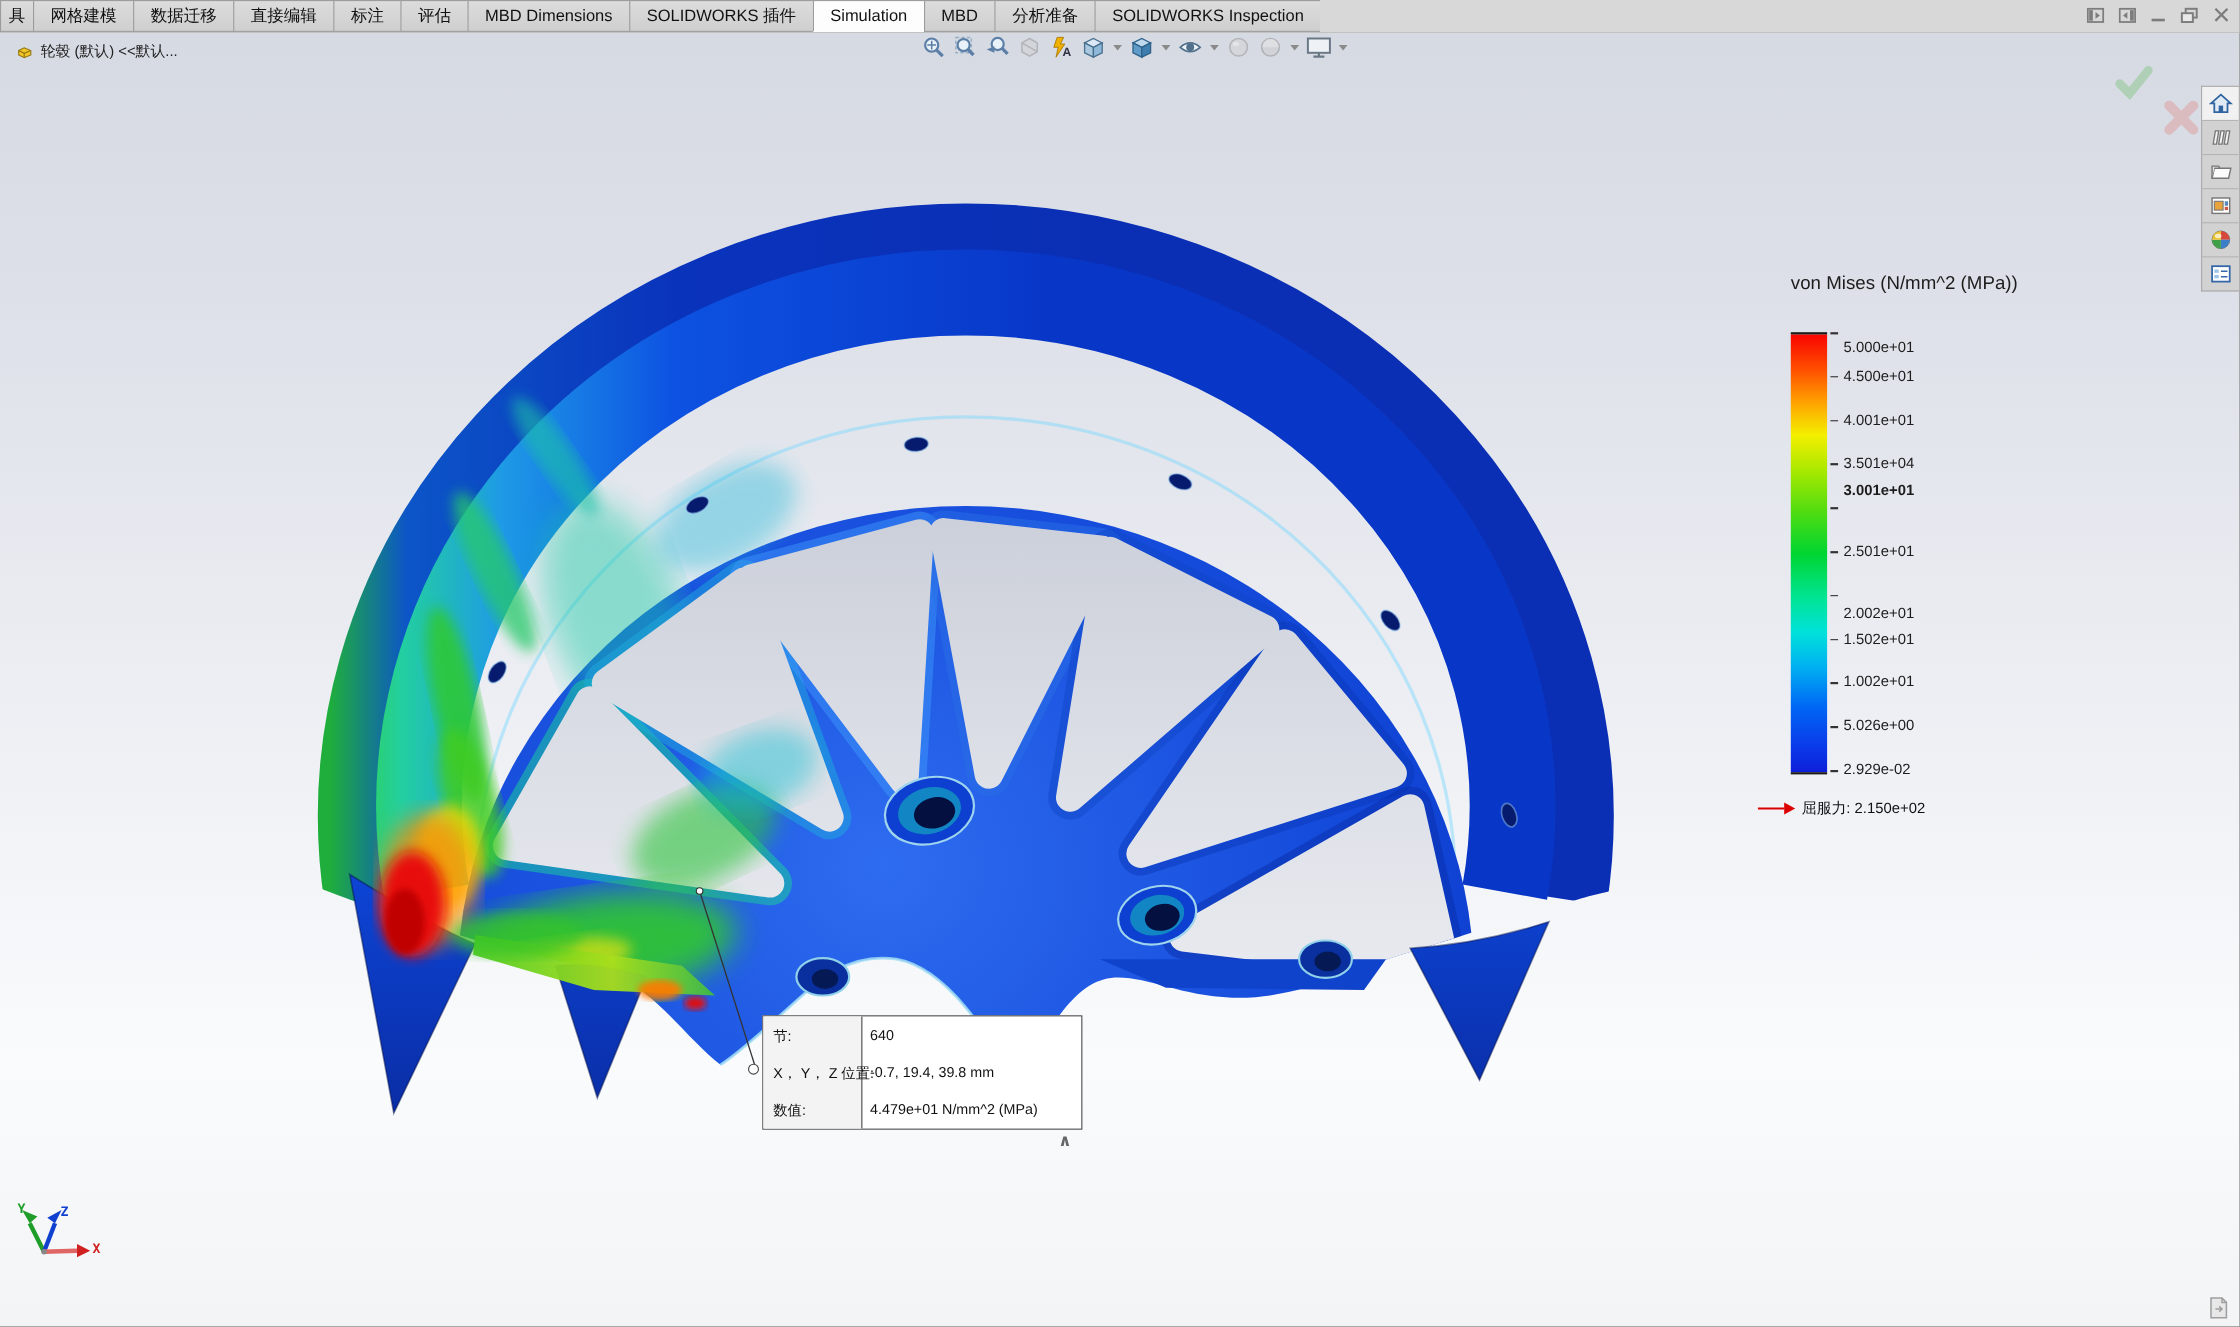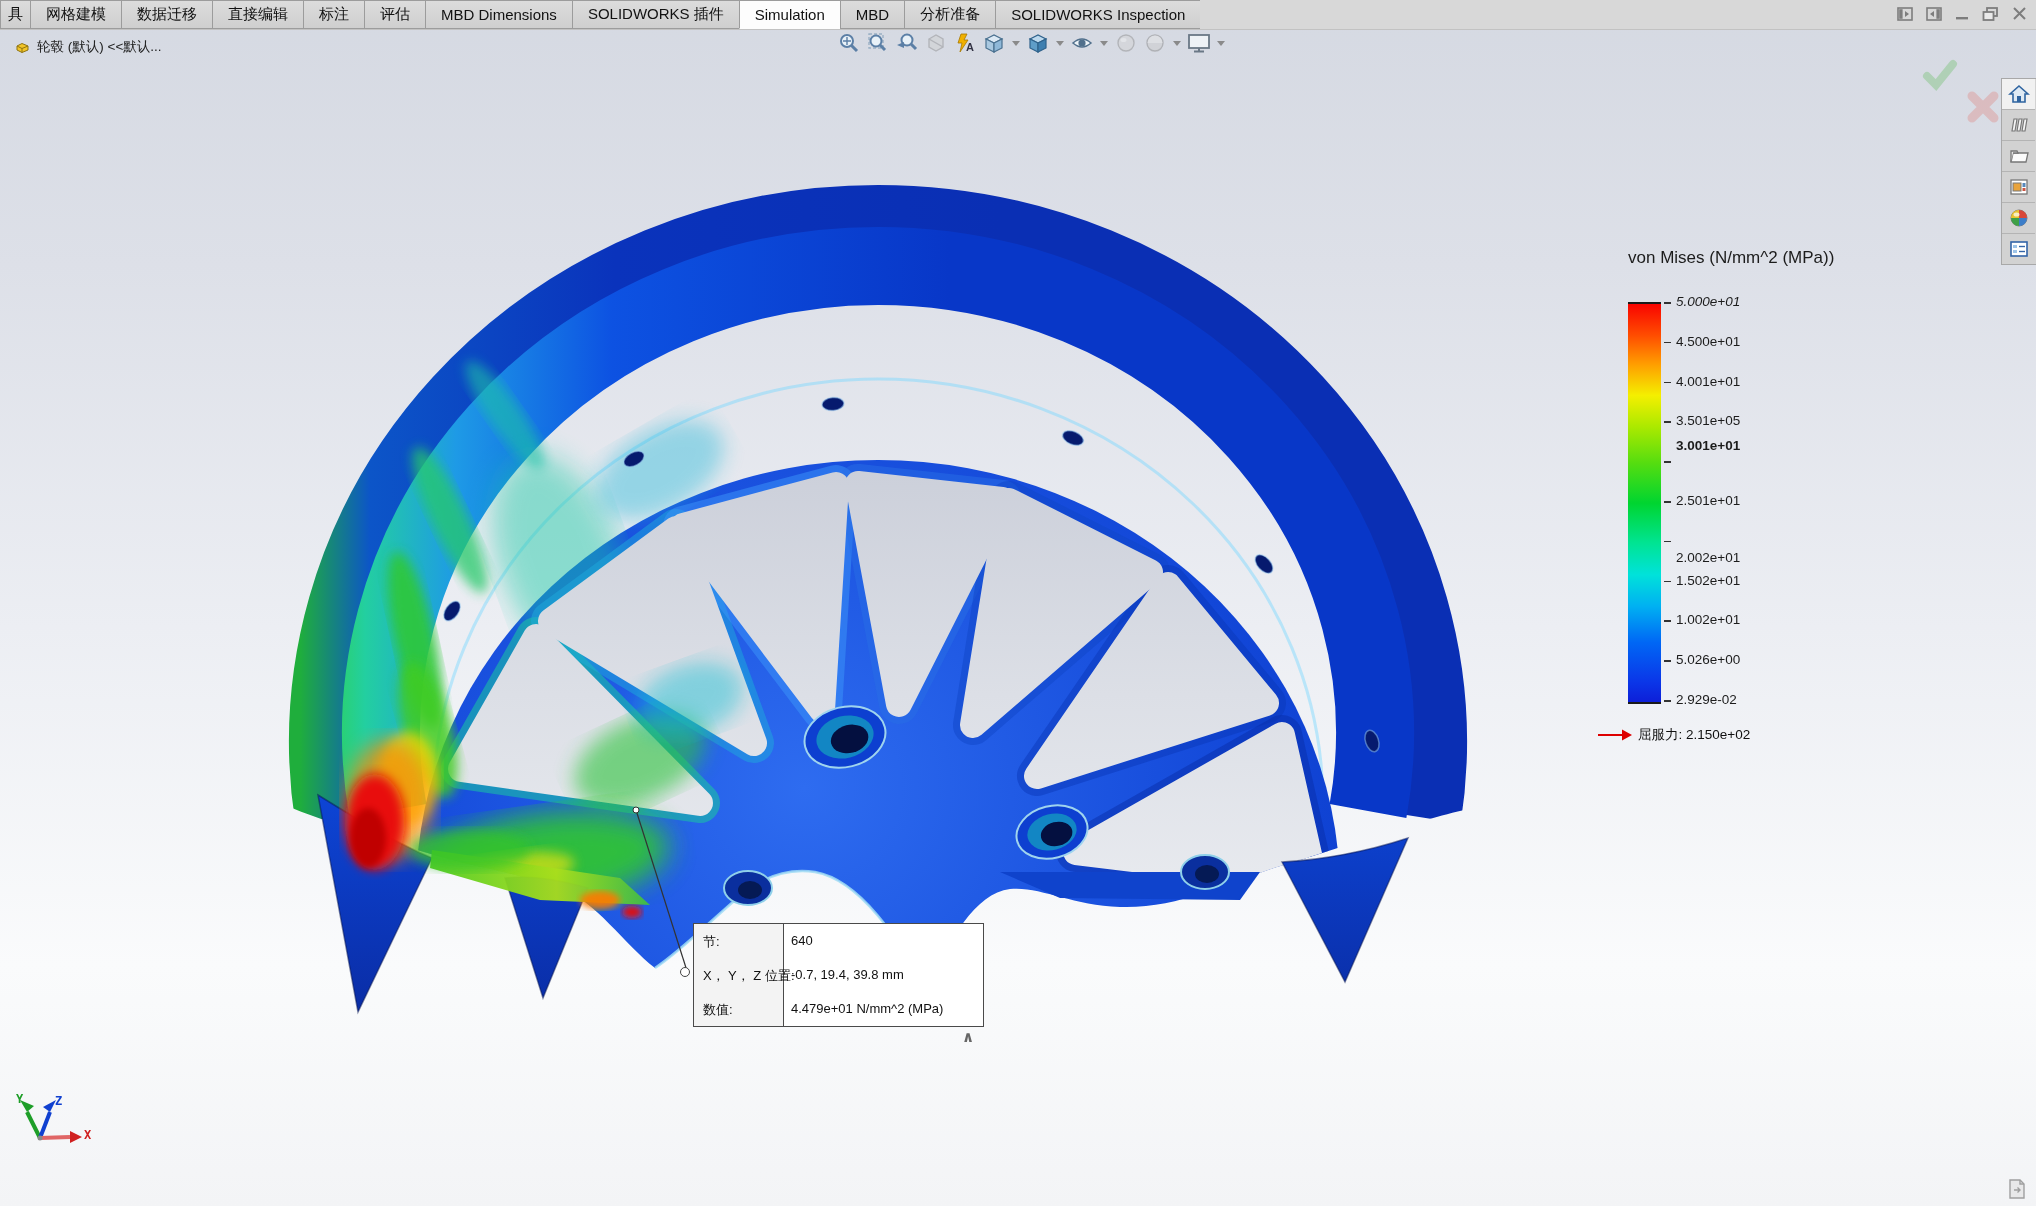--- a/index.html
+++ b/index.html
@@ -354,24 +354,24 @@
       <div class="tick" style="top:93.8px;"></div>
     <div class="tick" style="top:133.6px;"></div>
       <div class="tick" style="top:173.4px;"></div>
     <div class="tick" style="top:213.2px;"></div>
       <div class="tick" style="top:253px;"></div>
     <div class="tick" style="top:292.8px;"></div>
       <div class="tick" style="top:332.6px;"></div>
     <div class="tick" style="top:372.4px;"></div>
       <div class="tick" style="top:412.2px;"></div>
     <div class="tick" style="top:452px;"></div>
-    <div class="lab" style="top:46px;font-style:italic;">5.000e+01</div>
+    <div class="lab" style="top:60px;">5.000e+01</div>
     <div class="lab" style="top:85.8px;">4.500e+01</div>
     <div class="lab" style="top:125.6px;">4.001e+01</div>
-    <div class="lab" style="top:165.4px;">3.501e+05</div>
+    <div class="lab" style="top:165.4px;">3.501e+04</div>
     <div class="lab" style="top:190px;font-weight:bold;">3.001e+01</div>
     <div class="lab" style="top:245px;">2.501e+01</div>
     <div class="lab" style="top:302px;">2.002e+01</div>
     <div class="lab" style="top:324.6px;">1.502e+01</div>
     <div class="lab" style="top:364px;">1.002e+01</div>
     <div class="lab" style="top:404.2px;">5.026e+00</div>
     <div class="lab" style="top:444px;">2.929e-02</div>
   </div>
 
   <div id="yield">

